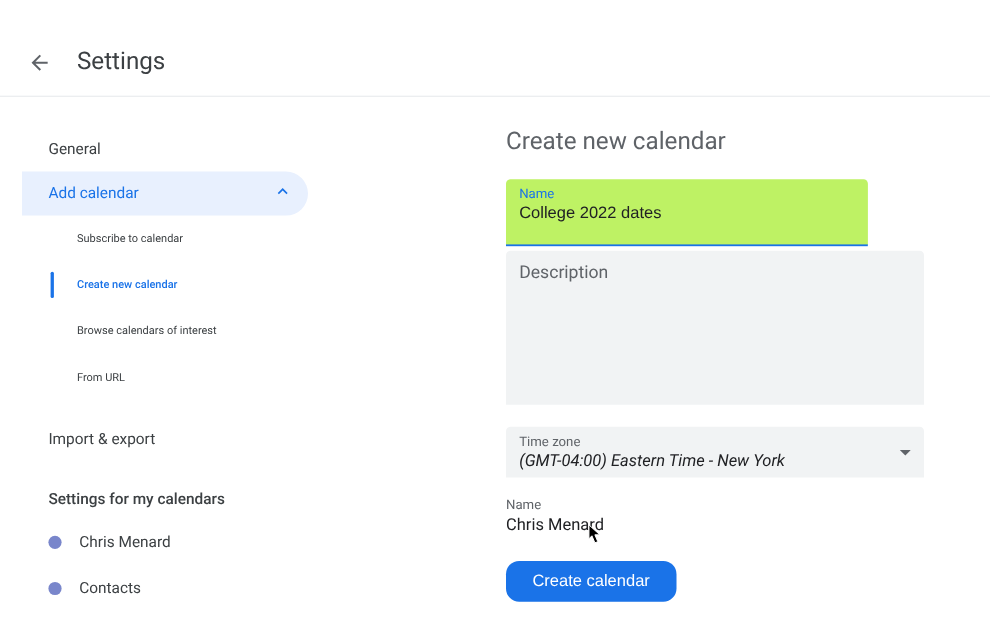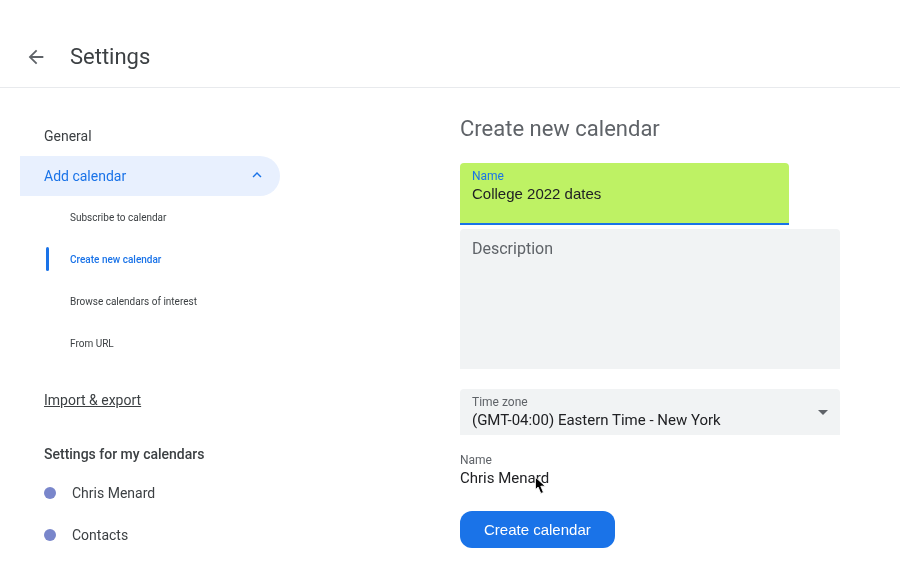--- a/index.html
+++ b/index.html
@@ -49,21 +49,20 @@
       align-items: center;
       font-size: 14px;
       color: #3c4043;
       cursor: pointer;
       border-top-right-radius: 20px;
       border-bottom-right-radius: 20px;
       justify-content: space-between;
     }
     .sidebar-item.spaced {
       margin-top: 16px;
-      text-decoration: underline;
     }
     .sidebar-item.selected {
       background: #e8f0fe;
       color: #1a73e8;
       font-weight: 400;
     }
     .sidebar-item.selected .chevron svg { fill: #1a73e8; }
     .chevron svg { width: 18px; height: 18px; fill: #5f6368; }
     .sub-list {
       position: relative;
@@ -170,21 +169,21 @@
       margin-top: 20px;
       display: flex;
       justify-content: space-between;
       align-items: center;
       border-top-left-radius: 4px;
       border-top-right-radius: 4px;
       cursor: pointer;
     }
     .select-text { flex: 1; }
     .select-label { font-size: 12px; color: #5f6368; }
-    .select-value { font-size: 15px; color: #202124; margin-top: 2px; }
+    .select-value { font-size: 15px; color: #202124; margin-top: 2px; font-style: italic; }
     .select-arrow svg { width: 10px; height: 10px; fill: #5f6368; }
     .owner-block { margin-top: 18px; }
     .owner-label { font-size: 12px; color: #5f6368; }
     .owner-value { font-size: 15px; color: #202124; margin-top: 2px; }
     .create-btn {
       margin-top: 24px;
       background: #1a73e8;
       color: #fff;
       border: none;
       padding: 10px 24px;

